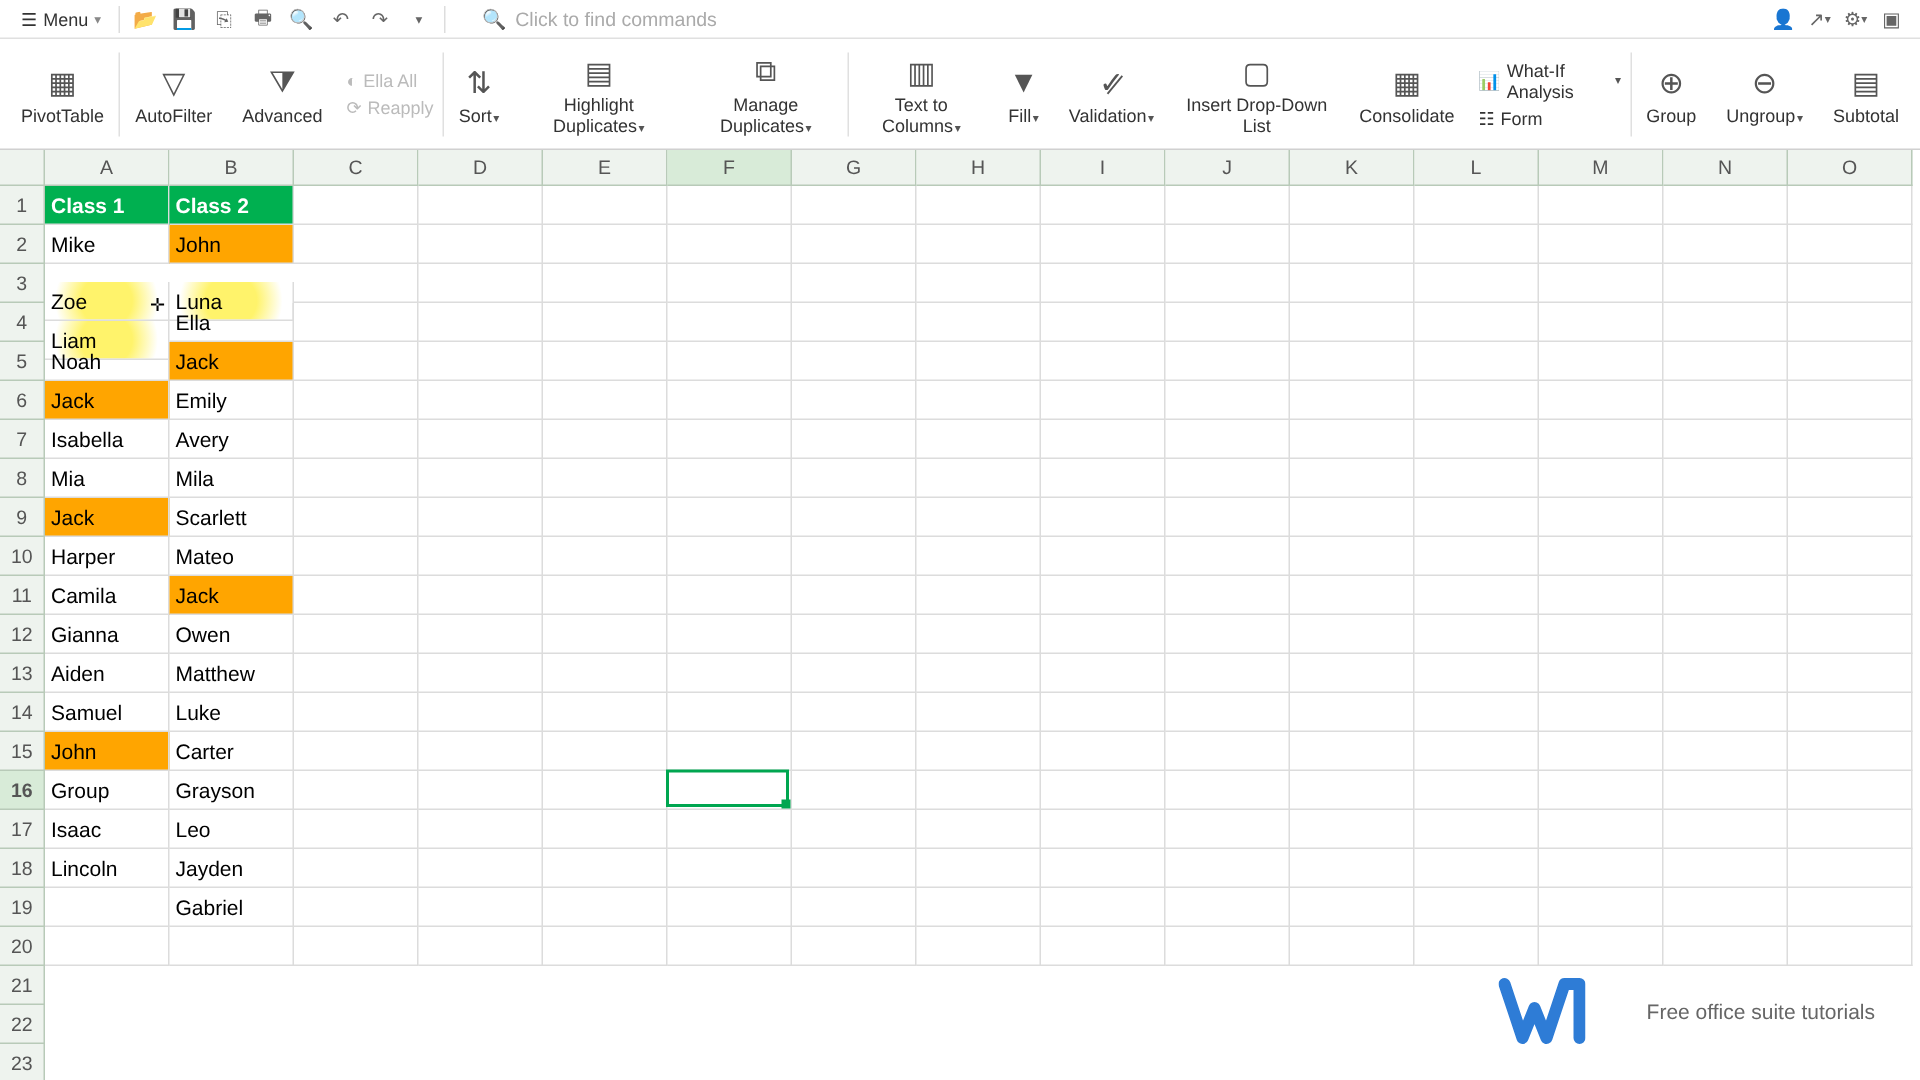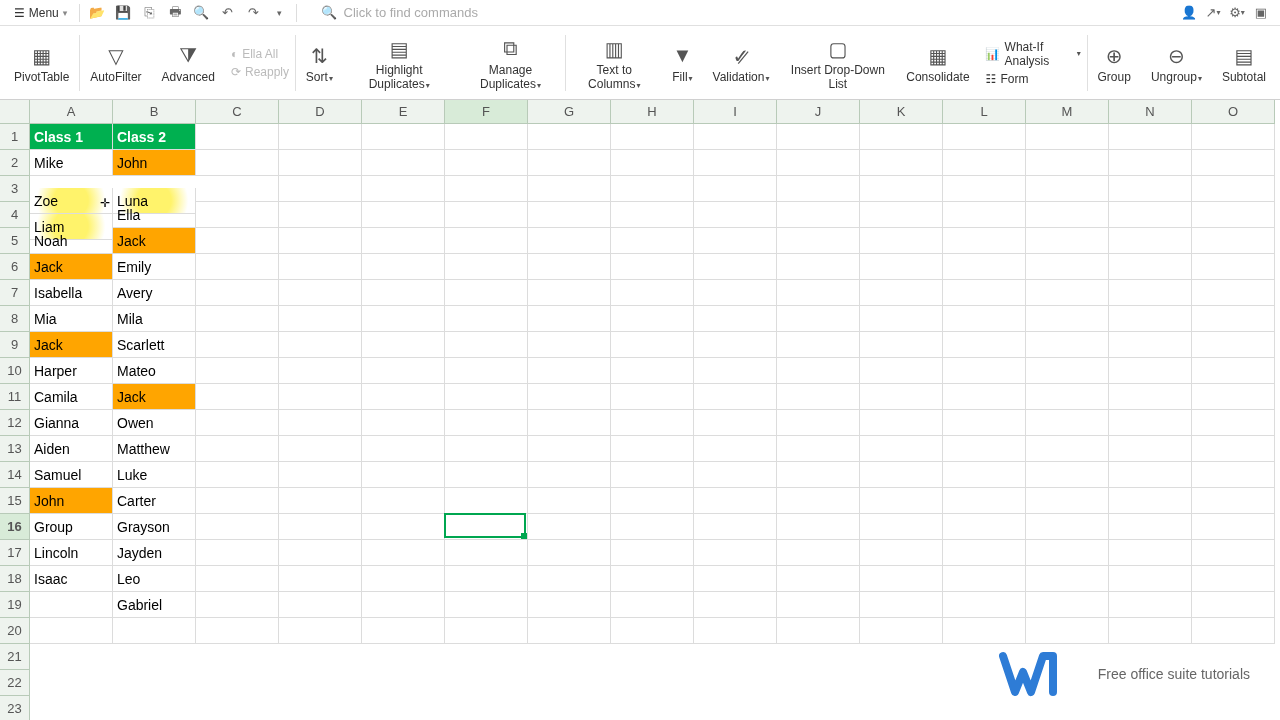--- a/index.html
+++ b/index.html
@@ -482,39 +482,39 @@
         <div class="cell" style="width: 83px;"></div>
         <div class="cell" style="width: 83px;"></div>
         <div class="cell" style="width: 83px;"></div>
         <div class="cell" style="width: 83px;"></div>
         <div class="cell" style="width: 83px;"></div>
         <div class="cell" style="width: 83px;"></div>
         <div class="cell" style="width: 83px;"></div>
         <div class="cell" style="width: 83px;"></div>
       </div>
       <div class="row">
+        <div class="cell" style="width: 83px;">Isaac</div>
+        <div class="cell" style="width: 83px;">Leo</div>
+        <div class="cell" style="width: 83px;"></div>
+        <div class="cell" style="width: 83px;"></div>
+        <div class="cell" style="width: 83px;"></div>
+        <div class="cell" style="width: 83px;"></div>
+        <div class="cell" style="width: 83px;"></div>
+        <div class="cell" style="width: 83px;"></div>
+        <div class="cell" style="width: 83px;"></div>
+        <div class="cell" style="width: 83px;"></div>
+        <div class="cell" style="width: 83px;"></div>
+        <div class="cell" style="width: 83px;"></div>
+        <div class="cell" style="width: 83px;"></div>
+        <div class="cell" style="width: 83px;"></div>
+        <div class="cell" style="width: 83px;"></div>
+      </div>
+      <div class="row">
         <div class="cell" style="width: 83px;">Lincoln</div>
         <div class="cell" style="width: 83px;">Jayden</div>
-        <div class="cell" style="width: 83px;"></div>
-        <div class="cell" style="width: 83px;"></div>
-        <div class="cell" style="width: 83px;"></div>
-        <div class="cell" style="width: 83px;"></div>
-        <div class="cell" style="width: 83px;"></div>
-        <div class="cell" style="width: 83px;"></div>
-        <div class="cell" style="width: 83px;"></div>
-        <div class="cell" style="width: 83px;"></div>
-        <div class="cell" style="width: 83px;"></div>
-        <div class="cell" style="width: 83px;"></div>
-        <div class="cell" style="width: 83px;"></div>
-        <div class="cell" style="width: 83px;"></div>
-        <div class="cell" style="width: 83px;"></div>
-      </div>
-      <div class="row">
-        <div class="cell" style="width: 83px;">Isaac</div>
-        <div class="cell" style="width: 83px;">Leo</div>
         <div class="cell" style="width: 83px;"></div>
         <div class="cell" style="width: 83px;"></div>
         <div class="cell" style="width: 83px;"></div>
         <div class="cell" style="width: 83px;"></div>
         <div class="cell" style="width: 83px;"></div>
         <div class="cell" style="width: 83px;"></div>
         <div class="cell" style="width: 83px;"></div>
         <div class="cell" style="width: 83px;"></div>
         <div class="cell" style="width: 83px;"></div>
         <div class="cell" style="width: 83px;"></div>

